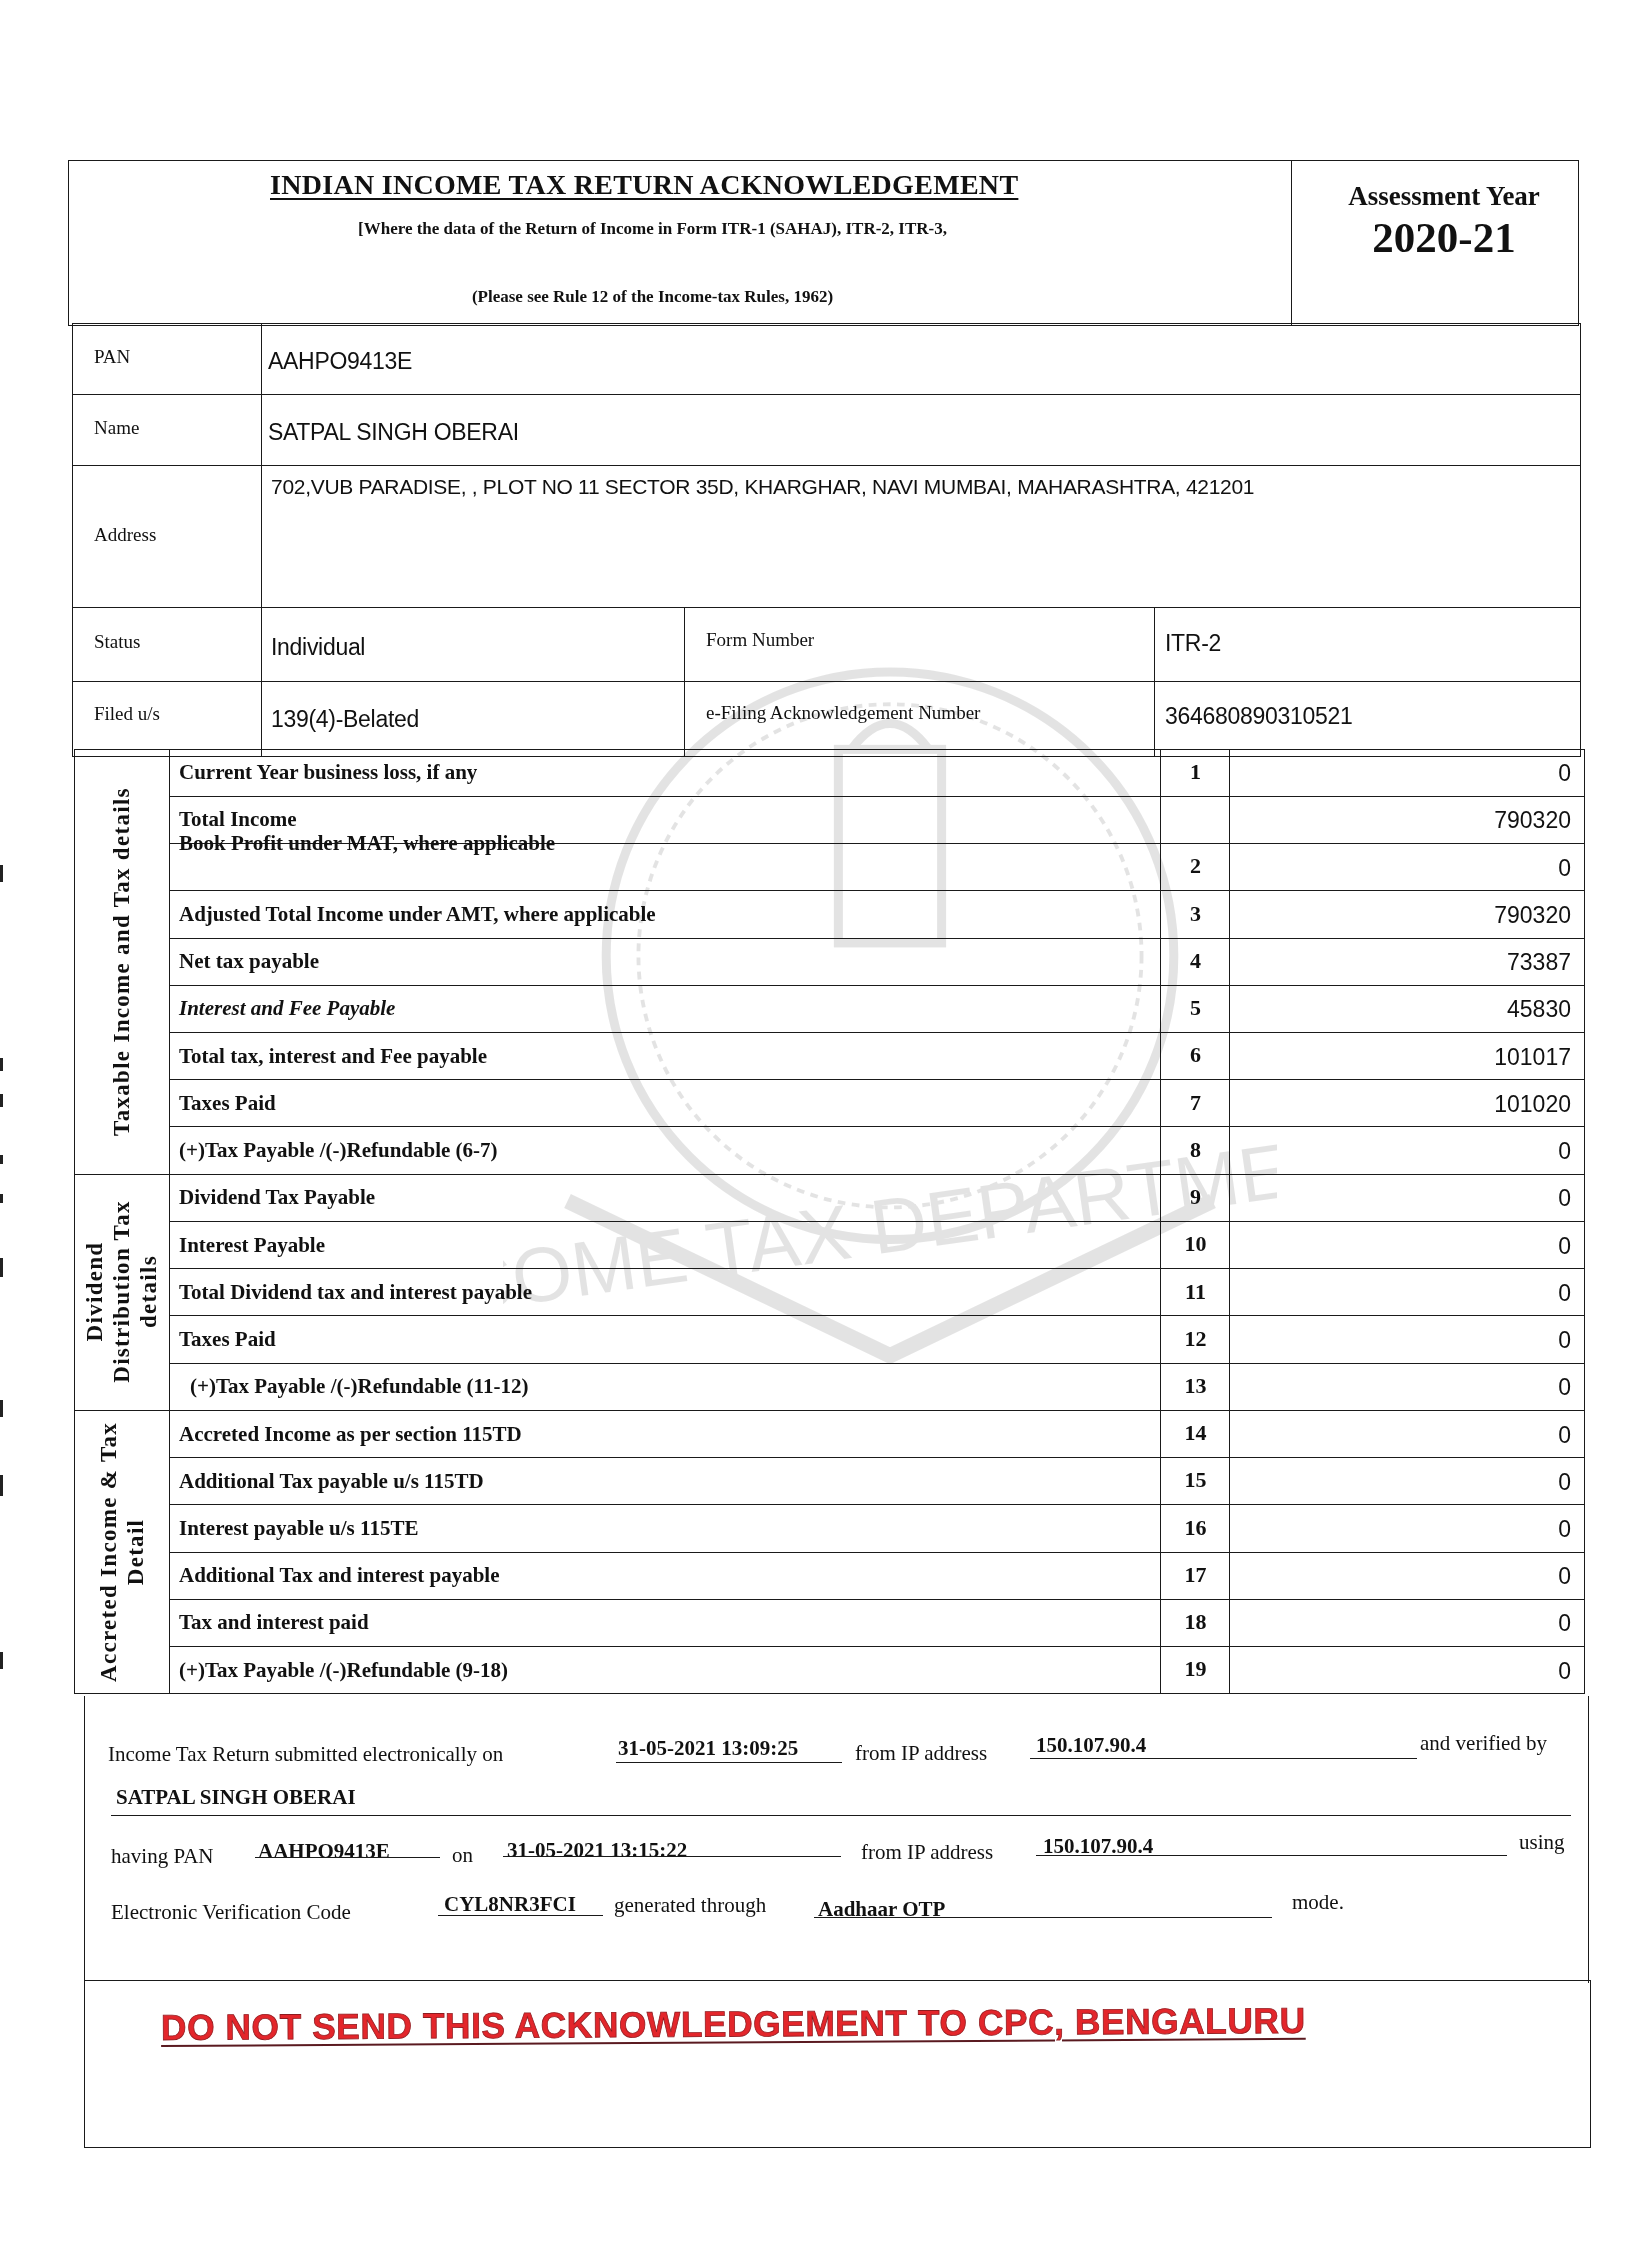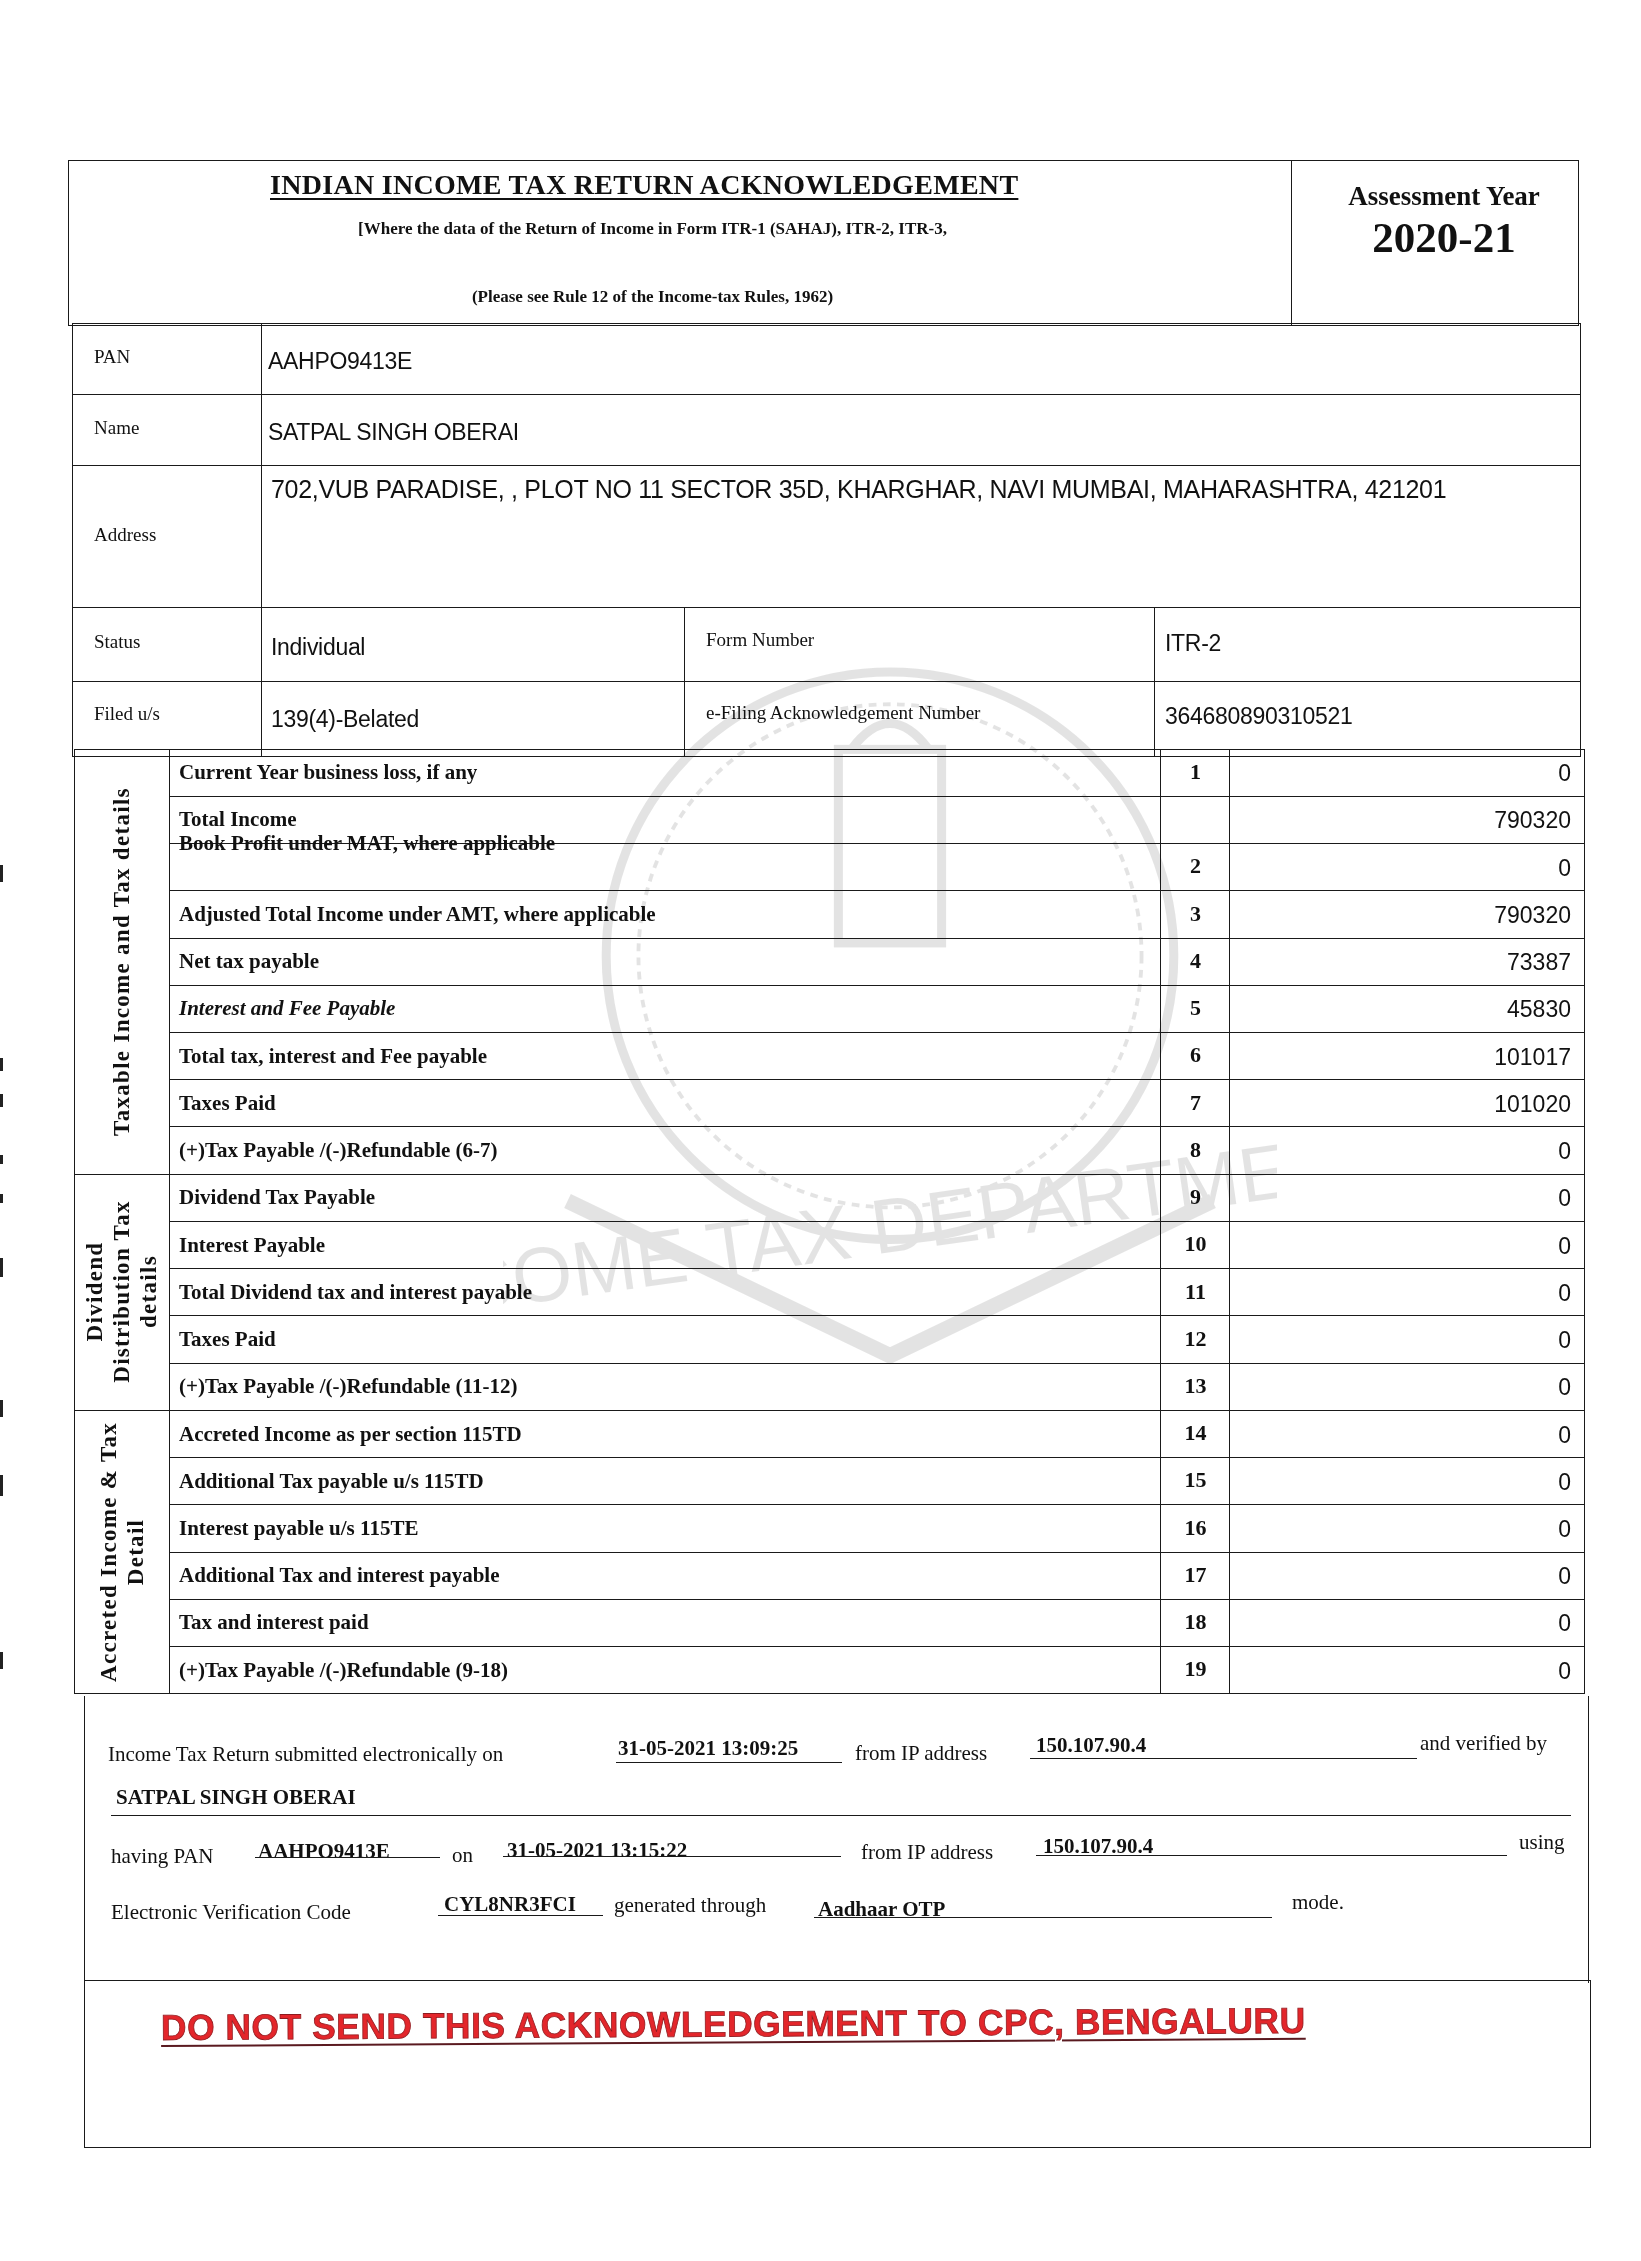--- a/index.html
+++ b/index.html
@@ -82,21 +82,21 @@
   <div class="hline" style="left:72px;top:681px;width:1509px;"></div>
   <div class="vline" style="left:261px;top:323px;height:434px;"></div>
   <div class="vline" style="left:684px;top:607px;height:150px;"></div>
   <div class="vline" style="left:1154px;top:607px;height:150px;"></div>
 
   <div class="lbl" style="left:94px;top:346px;">PAN</div>
   <div class="val" style="left:268px;top:348px;">AAHPO9413E</div>
   <div class="lbl" style="left:94px;top:417px;">Name</div>
   <div class="val" style="left:268px;top:419px;">SATPAL SINGH OBERAI</div>
   <div class="lbl" style="left:94px;top:524px;">Address</div>
-  <div class="val" style="left:271px;top:475px;font-size:25px;">702,VUB PARADISE, , PLOT NO 11 SECTOR 35D, KHARGHAR, NAVI MUMBAI, MAHARASHTRA, 421201</div>
+  <div class="val" style="left:271px;top:475px;font-size:21px;">702,VUB PARADISE, , PLOT NO 11 SECTOR 35D, KHARGHAR, NAVI MUMBAI, MAHARASHTRA, 421201</div>
 
   <div class="lbl" style="left:94px;top:631px;">Status</div>
   <div class="val" style="left:271px;top:634px;">Individual</div>
   <div class="lbl" style="left:706px;top:629px;">Form Number</div>
   <div class="val" style="left:1165px;top:630px;">ITR-2</div>
   <div class="lbl" style="left:94px;top:703px;">Filed u/s</div>
   <div class="val" style="left:271px;top:706px;">139(4)-Belated</div>
   <div class="lbl" style="left:706px;top:702px;">e-Filing Acknowledgement Number</div>
   <div class="val" style="left:1165px;top:703px;">364680890310521</div>
 
@@ -151,21 +151,21 @@
       <div class="row-val" style="top:1233px;left:1248px;">0</div>
       <div class="hline" style="left:169px;top:1268px;width:1415px;"></div>
       <div class="row-label" style="top:1280px;left:179px;">Total Dividend tax and interest payable</div>
       <div class="row-num" style="top:1279px;left:1160px;">11</div>
       <div class="row-val" style="top:1280px;left:1248px;">0</div>
       <div class="hline" style="left:169px;top:1315px;width:1415px;"></div>
       <div class="row-label" style="top:1327px;left:179px;">Taxes Paid</div>
       <div class="row-num" style="top:1326px;left:1160px;">12</div>
       <div class="row-val" style="top:1327px;left:1248px;">0</div>
       <div class="hline" style="left:169px;top:1363px;width:1415px;"></div>
-      <div class="row-label" style="top:1374px;left:179px;">(+)Tax Payable /(-)Refundable  (11-12)</div>
+      <div class="row-label" style="top:1374px;left:190px;">(+)Tax Payable /(-)Refundable  (11-12)</div>
       <div class="row-num" style="top:1373px;left:1160px;">13</div>
       <div class="row-val" style="top:1374px;left:1248px;">0</div>
       <div class="section-label" style="left:3.2px;top:1251px;width:236px;">
         <div>Dividend</div>
         <div>Distribution Tax</div>
         <div>details</div>
       </div>
       <div class="hline" style="left:74px;top:1174px;width:96px;"></div>
       <div class="hline" style="left:169px;top:1410px;width:1415px;"></div>
       <div class="row-label" style="top:1422px;left:179px;">Accreted Income as per section 115TD</div>

